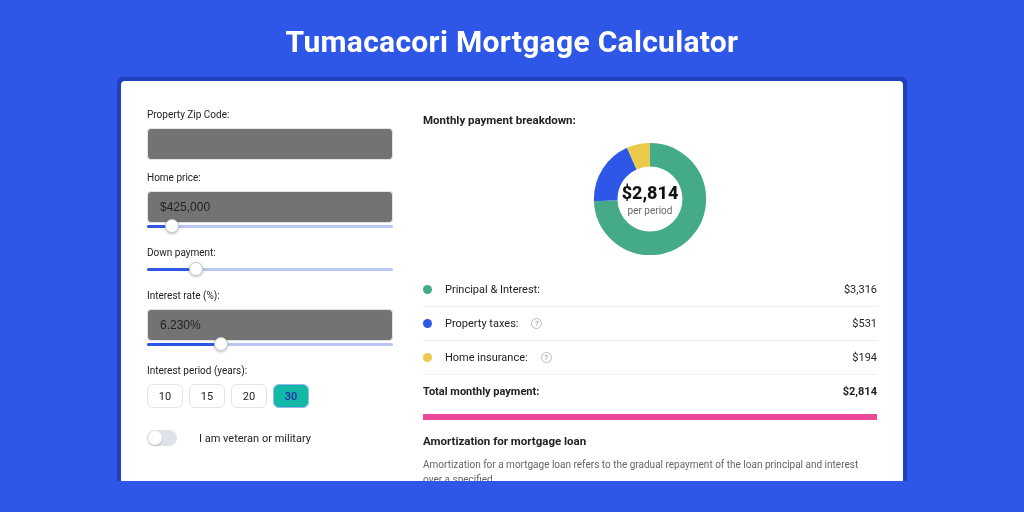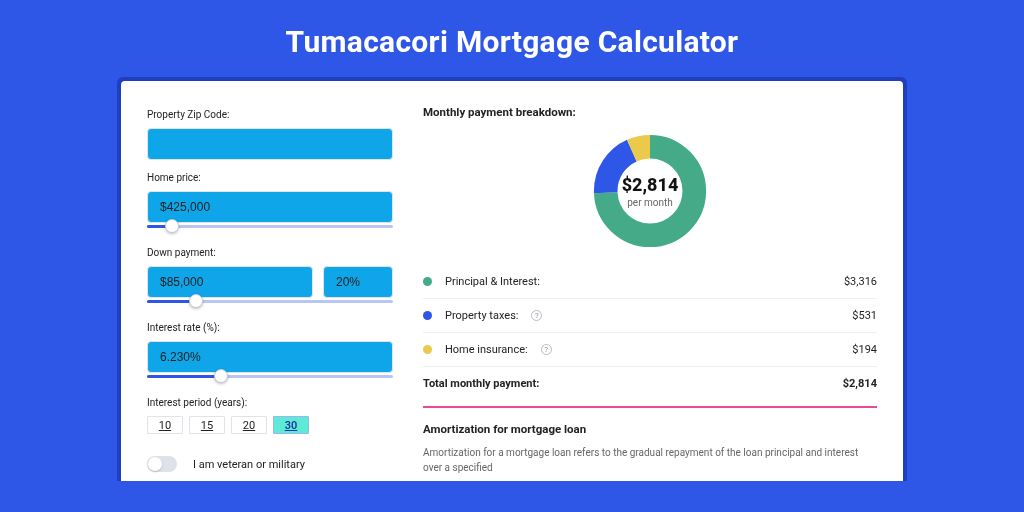--- a/index.html
+++ b/index.html
@@ -9,70 +9,70 @@
   .page-title { text-align: center; color: #fff; font-size: 30px; font-weight: 700; padding: 24px 0 18px; letter-spacing: .3px; }
 
   .card-shadow { width: 790px; margin: 0 auto; background: #1f3fbd; border-radius: 6px 6px 0 0; padding: 4px 4px 0 4px; }
   .card { background: #fff; border-radius: 4px 4px 0 0; padding: 24px 26px 0; display: flex; gap: 30px; height: 400px; overflow: hidden; }
 
   
   .form-col { width: 246px; flex: 0 0 246px; font-size: 11px; color: #222; }
   .form-label { display: block; margin: 4px 0 8px; color: #222; font-weight: 400; font-size: 10px; }
   .text-input {
     width: 100%; height: 32px; border: 1px solid #e0e3e8; border-radius: 4px;
-    padding: 0 12px; font-size: 12px; color: #222; background: #0ea5e9;
+    padding: 0 12px; font-size: 12px; color: #222; background: #737373;
   }
   .row-2 { display: flex; gap: 10px; }
   .row-2 .text-input:first-child { flex: 1 1 auto; }
   .row-2 .text-input.small { width: 70px; flex: 0 0 70px; }
 
   .slider-wrap { position: relative; height: 16px; margin-top: -4px; }
   .slider-track { position: absolute; left: 0; right: 0; top: 6px; height: 3px; background: #b9c6f3; border-radius: 2px; }
   .slider-fill  { position: absolute; left: 0; top: 6px; height: 3px; background: #2e57e8; border-radius: 2px; }
   .slider-thumb { position: absolute; top: 0; width: 14px; height: 14px; border-radius: 50%; background: #fff; border: 1px solid #c3c9d6; box-shadow: 0 1px 3px rgba(0,0,0,.25); transform: translateX(-50%); }
 
   .period-row { display: flex; gap: 0; margin-top: 6px; }
   .period-btn {
-    width: 36px; height: 18px; border: 1px solid #e0e3e8; background: #fff;
+    width: 36px; height: 24px; border: 1px solid #e0e3e8; background: #fff;
     font-size: 11px; color: #222; display: flex; align-items: center; justify-content: center;
-    cursor: pointer; border-radius: 1px; margin-right: 6px; text-decoration: underline;
+    cursor: pointer; border-radius: 6px; margin-right: 6px;
   }
-  .period-btn.active { background: #5eead4; border-color: #9bb3f3; font-weight: 600; color: #1b34a6; }
+  .period-btn.active { background: #14b8a6; border-color: #9bb3f3; font-weight: 600; color: #1b34a6; }
 
-  .toggle-row { display: flex; align-items: center; gap: 16px; margin-top: 22px; }
+  .toggle-row { display: flex; align-items: center; gap: 22px; margin-top: 22px; }
   .toggle { width: 30px; height: 16px; border-radius: 10px; background: #dfe2e9; position: relative; cursor: pointer; }
   .toggle::after { content: ""; position: absolute; top: 1px; left: 1px; width: 14px; height: 14px; border-radius: 50%; background: #fff; box-shadow: 0 1px 2px rgba(0,0,0,.2); }
   .toggle-label { font-size: 11px; color: #222; }
 
   .gap-sm  { margin-top: 12px; }
 
   
   .result-col { flex: 1 1 auto; font-size: 11px; color: #222; }
-  .result-title { font-weight: 700; font-size: 11.5px; margin-bottom: 10px; }
+  .result-title { font-weight: 700; font-size: 11.5px; margin-bottom: 10px; margin-top: 8px; }
 
   .donut-wrap { display: flex; justify-content: center; margin: 8px 0 18px; }
   .donut { position: relative; width: 124px; height: 124px; }
   .donut svg { width: 124px; height: 124px; display: block; }
   .donut-center { position: absolute; inset: 0; display: flex; flex-direction: column; align-items: center; justify-content: center; }
   .donut-amount { font-size: 18px; font-weight: 800; color: #111; }
   .donut-sub    { font-size: 10px; color: #666; margin-top: 2px; }
 
   .legend-row { display: flex; align-items: center; justify-content: space-between; padding: 10px 0; border-top: 1px solid #eceef2; }
   .legend-row:first-of-type { border-top: none; padding-top: 4px; }
   .legend-left { display: flex; align-items: center; gap: 13px; }
   .dot { width: 9px; height: 9px; border-radius: 50%; flex: 0 0 9px; }
   .dot-green { background: #45aa87; }
   .dot-blue  { background: #2e57e8; }
   .dot-yellow{ background: #eac94b; }
   .info-icon { width: 11px; height: 11px; border: 1px solid #b8bec8; border-radius: 50%; font-size: 8px; color: #8a909c; display: flex; align-items: center; justify-content: center; line-height: 1; }
   .legend-val { font-weight: 400; font-size: 11px; }
   .total-row .legend-left span:first-of-type { font-weight: 700; }
   .total-row .legend-val { font-weight: 700; }
 
-  .amort { border-top: 2px solid #ec4899; margin-top: 6px; padding-top: 14px; }
+  .amort { border-top: 6px solid #ec4899; margin-top: 6px; padding-top: 14px; }
   .amort-title { font-weight: 700; font-size: 11.5px; margin-bottom: 10px; }
   .amort-body  { font-size: 10px; color: #666; line-height: 1.45; max-height: 30px; overflow: hidden; }
 
 </style>
 </head>
 <body>
 
 <h1 class="page-title">Tumacacori Mortgage Calculator</h1>
 
 <div class="card-shadow">
@@ -85,24 +85,20 @@
 
       <label class="form-label gap-sm">Home price:</label>
       <input class="text-input" value="$425,000" style="">
       <div class="slider-wrap">
         <div class="slider-track"></div>
         <div class="slider-fill" style="width: 10%;"></div>
         <div class="slider-thumb" style="left: 10%;"></div>
       </div>
 
       <label class="form-label gap-sm">Down payment:</label>
-      <div class="row-2">
-        <input class="text-input" value="$85,000" style="">
-        <input class="text-input small" value="20%" style="">
-      </div>
       <div class="slider-wrap">
         <div class="slider-track"></div>
         <div class="slider-fill" style="width: 20%;"></div>
         <div class="slider-thumb" style="left: 20%;"></div>
       </div>
 
       <label class="form-label gap-sm">Interest rate (%):</label>
       <input class="text-input" value="6.230%" style="">
       <div class="slider-wrap">
         <div class="slider-track"></div>
@@ -129,21 +125,21 @@
 
       <div class="donut-wrap">
         <div class="donut">
           <svg viewBox="0 0 42 42" id="donut-svg">
               <circle cx="21" cy="21" r="15" fill="none" stroke="#45aa87" stroke-width="8" stroke-dasharray="69.96574683741021 94.24777960769379" stroke-dashoffset="0" transform="rotate(-90 21 21)"></circle>
               <circle cx="21" cy="21" r="15" fill="none" stroke="#2e57e8" stroke-width="8" stroke-dasharray="17.78449572554563 94.24777960769379" stroke-dashoffset="-69.96574683741021" transform="rotate(-90 21 21)"></circle>
               <circle cx="21" cy="21" r="15" fill="none" stroke="#eac94b" stroke-width="8" stroke-dasharray="6.497537044737951 94.24777960769379" stroke-dashoffset="-87.75024256295585" transform="rotate(-90 21 21)"></circle>
             </svg>
           <div class="donut-center">
             <div class="donut-amount">$2,814</div>
-            <div class="donut-sub">per month</div>
+            <div class="donut-sub">per period</div>
           </div>
         </div>
       </div>
 
       <div id="legend">
           <div class="legend-row">
             <div class="legend-left">
               <span class="dot dot-green"></span>
               <span>Principal &amp; Interest:</span>
             </div>

